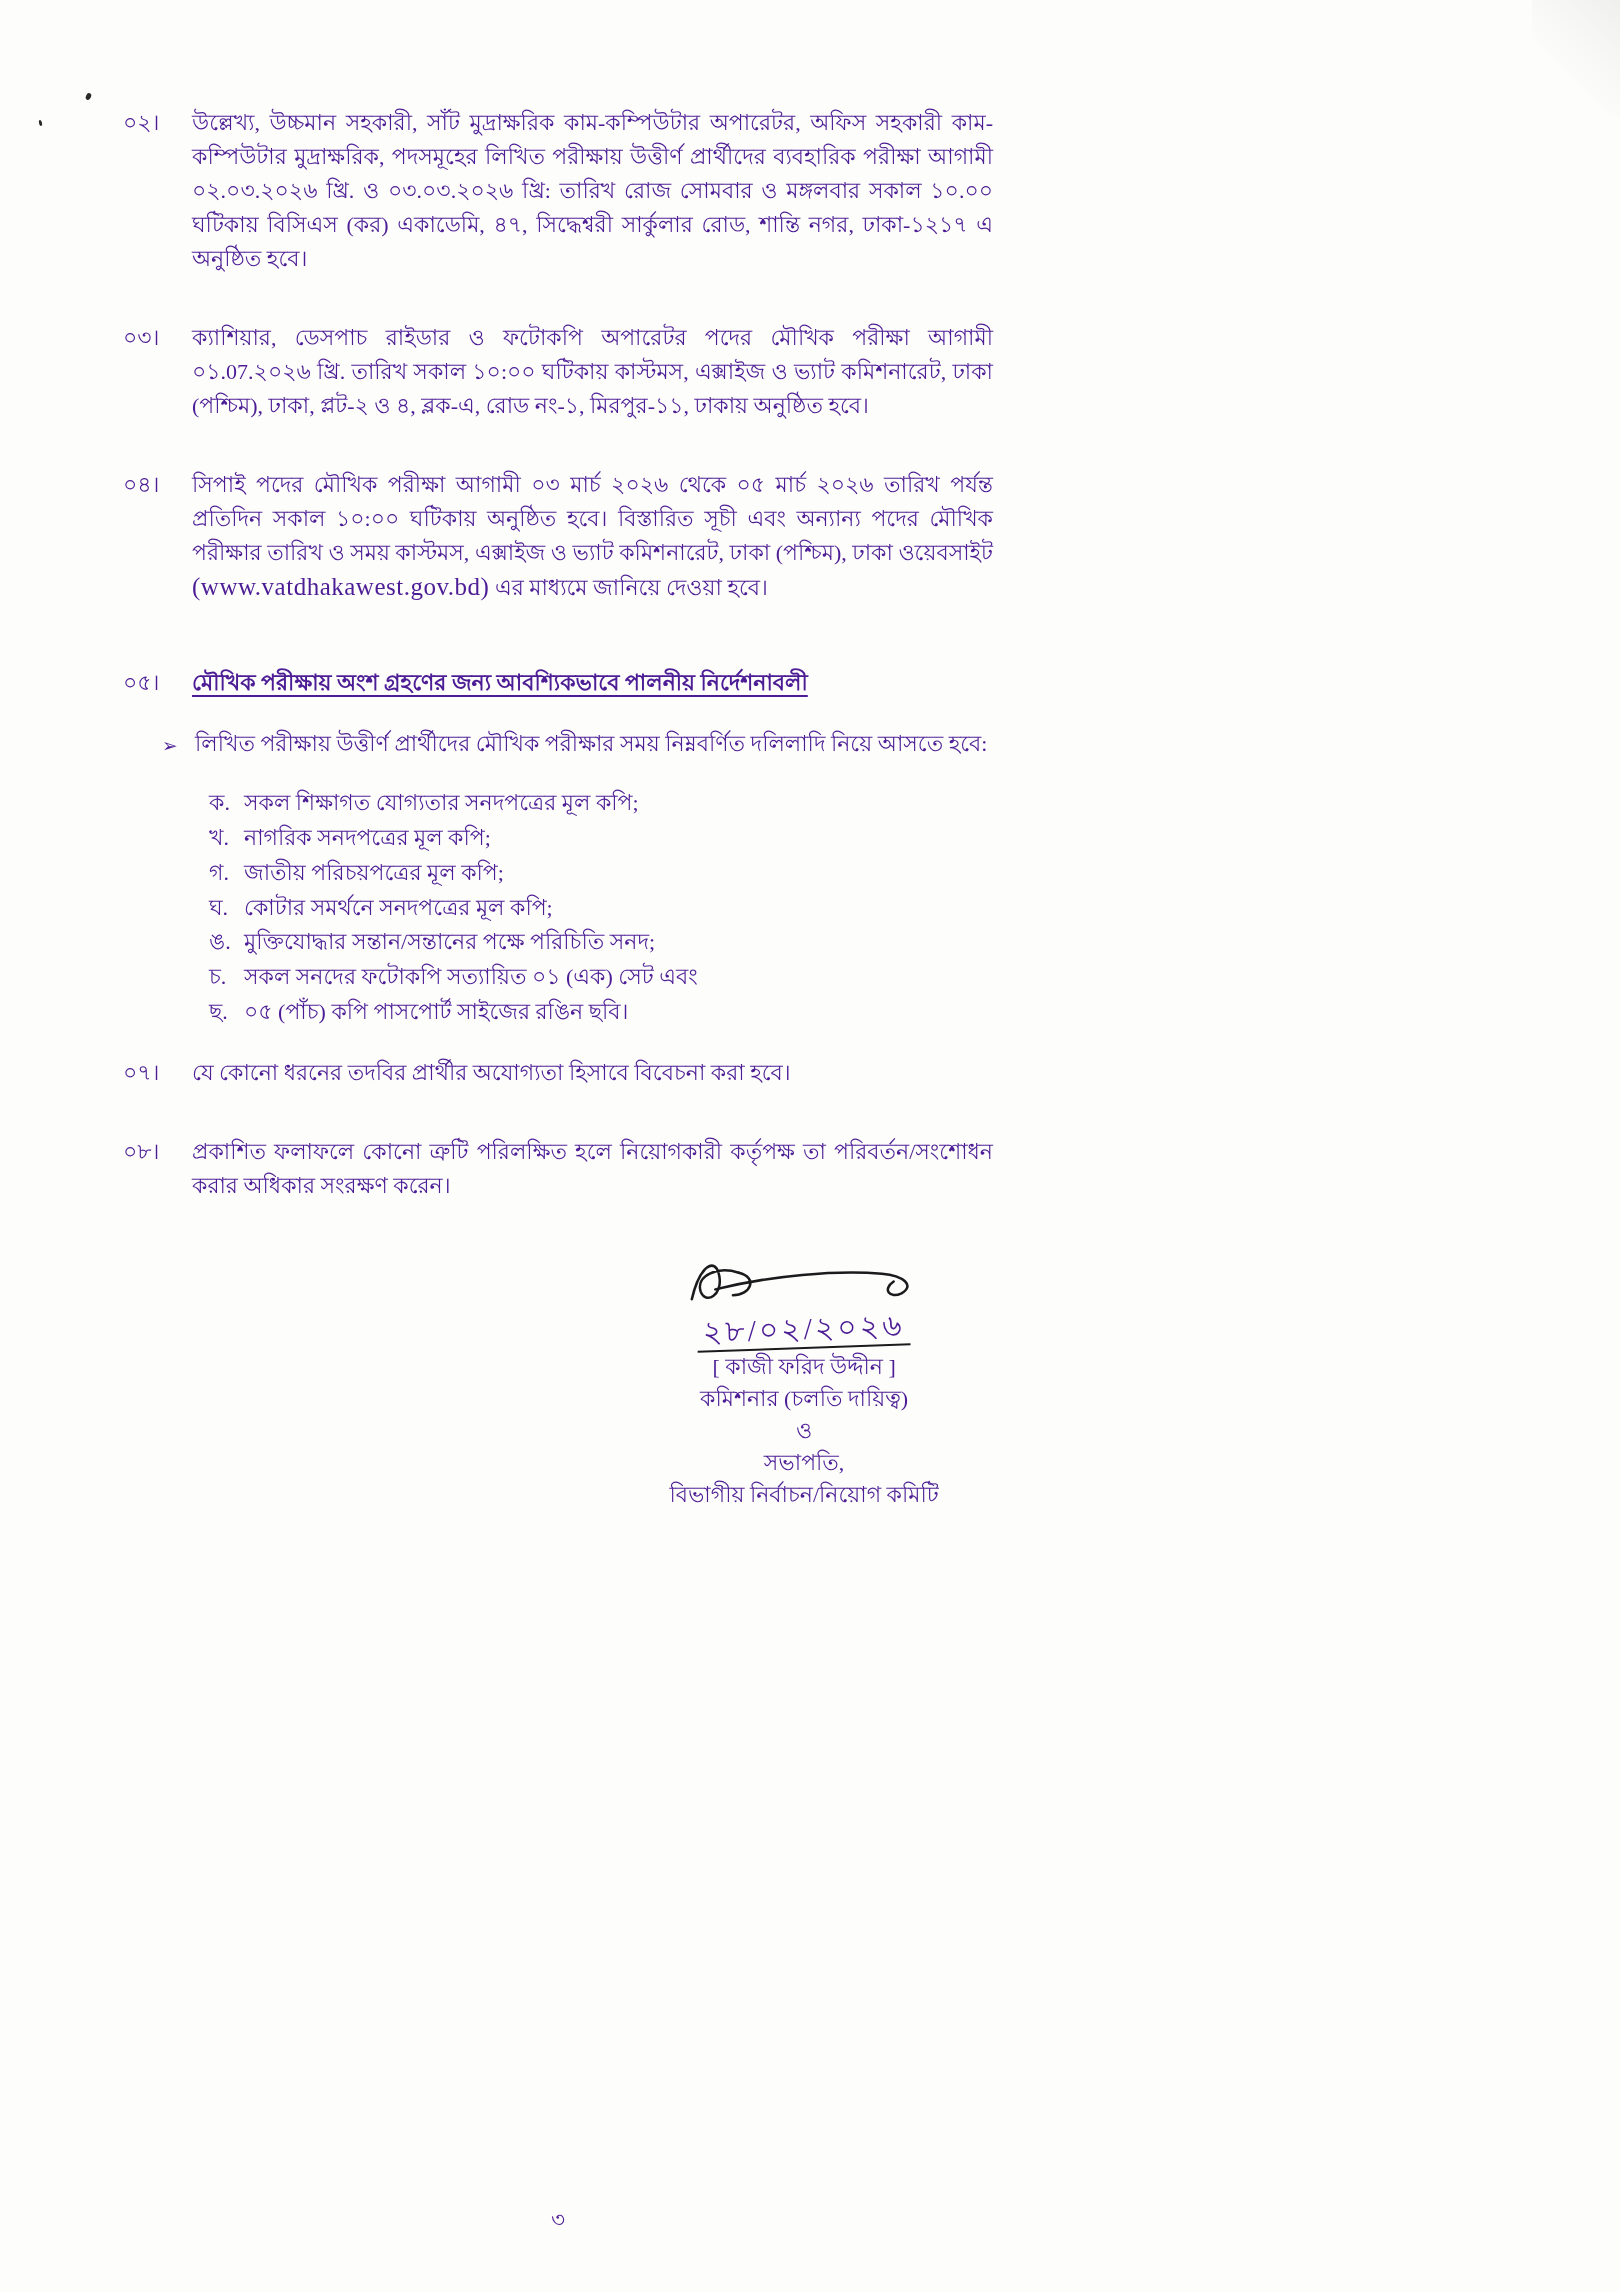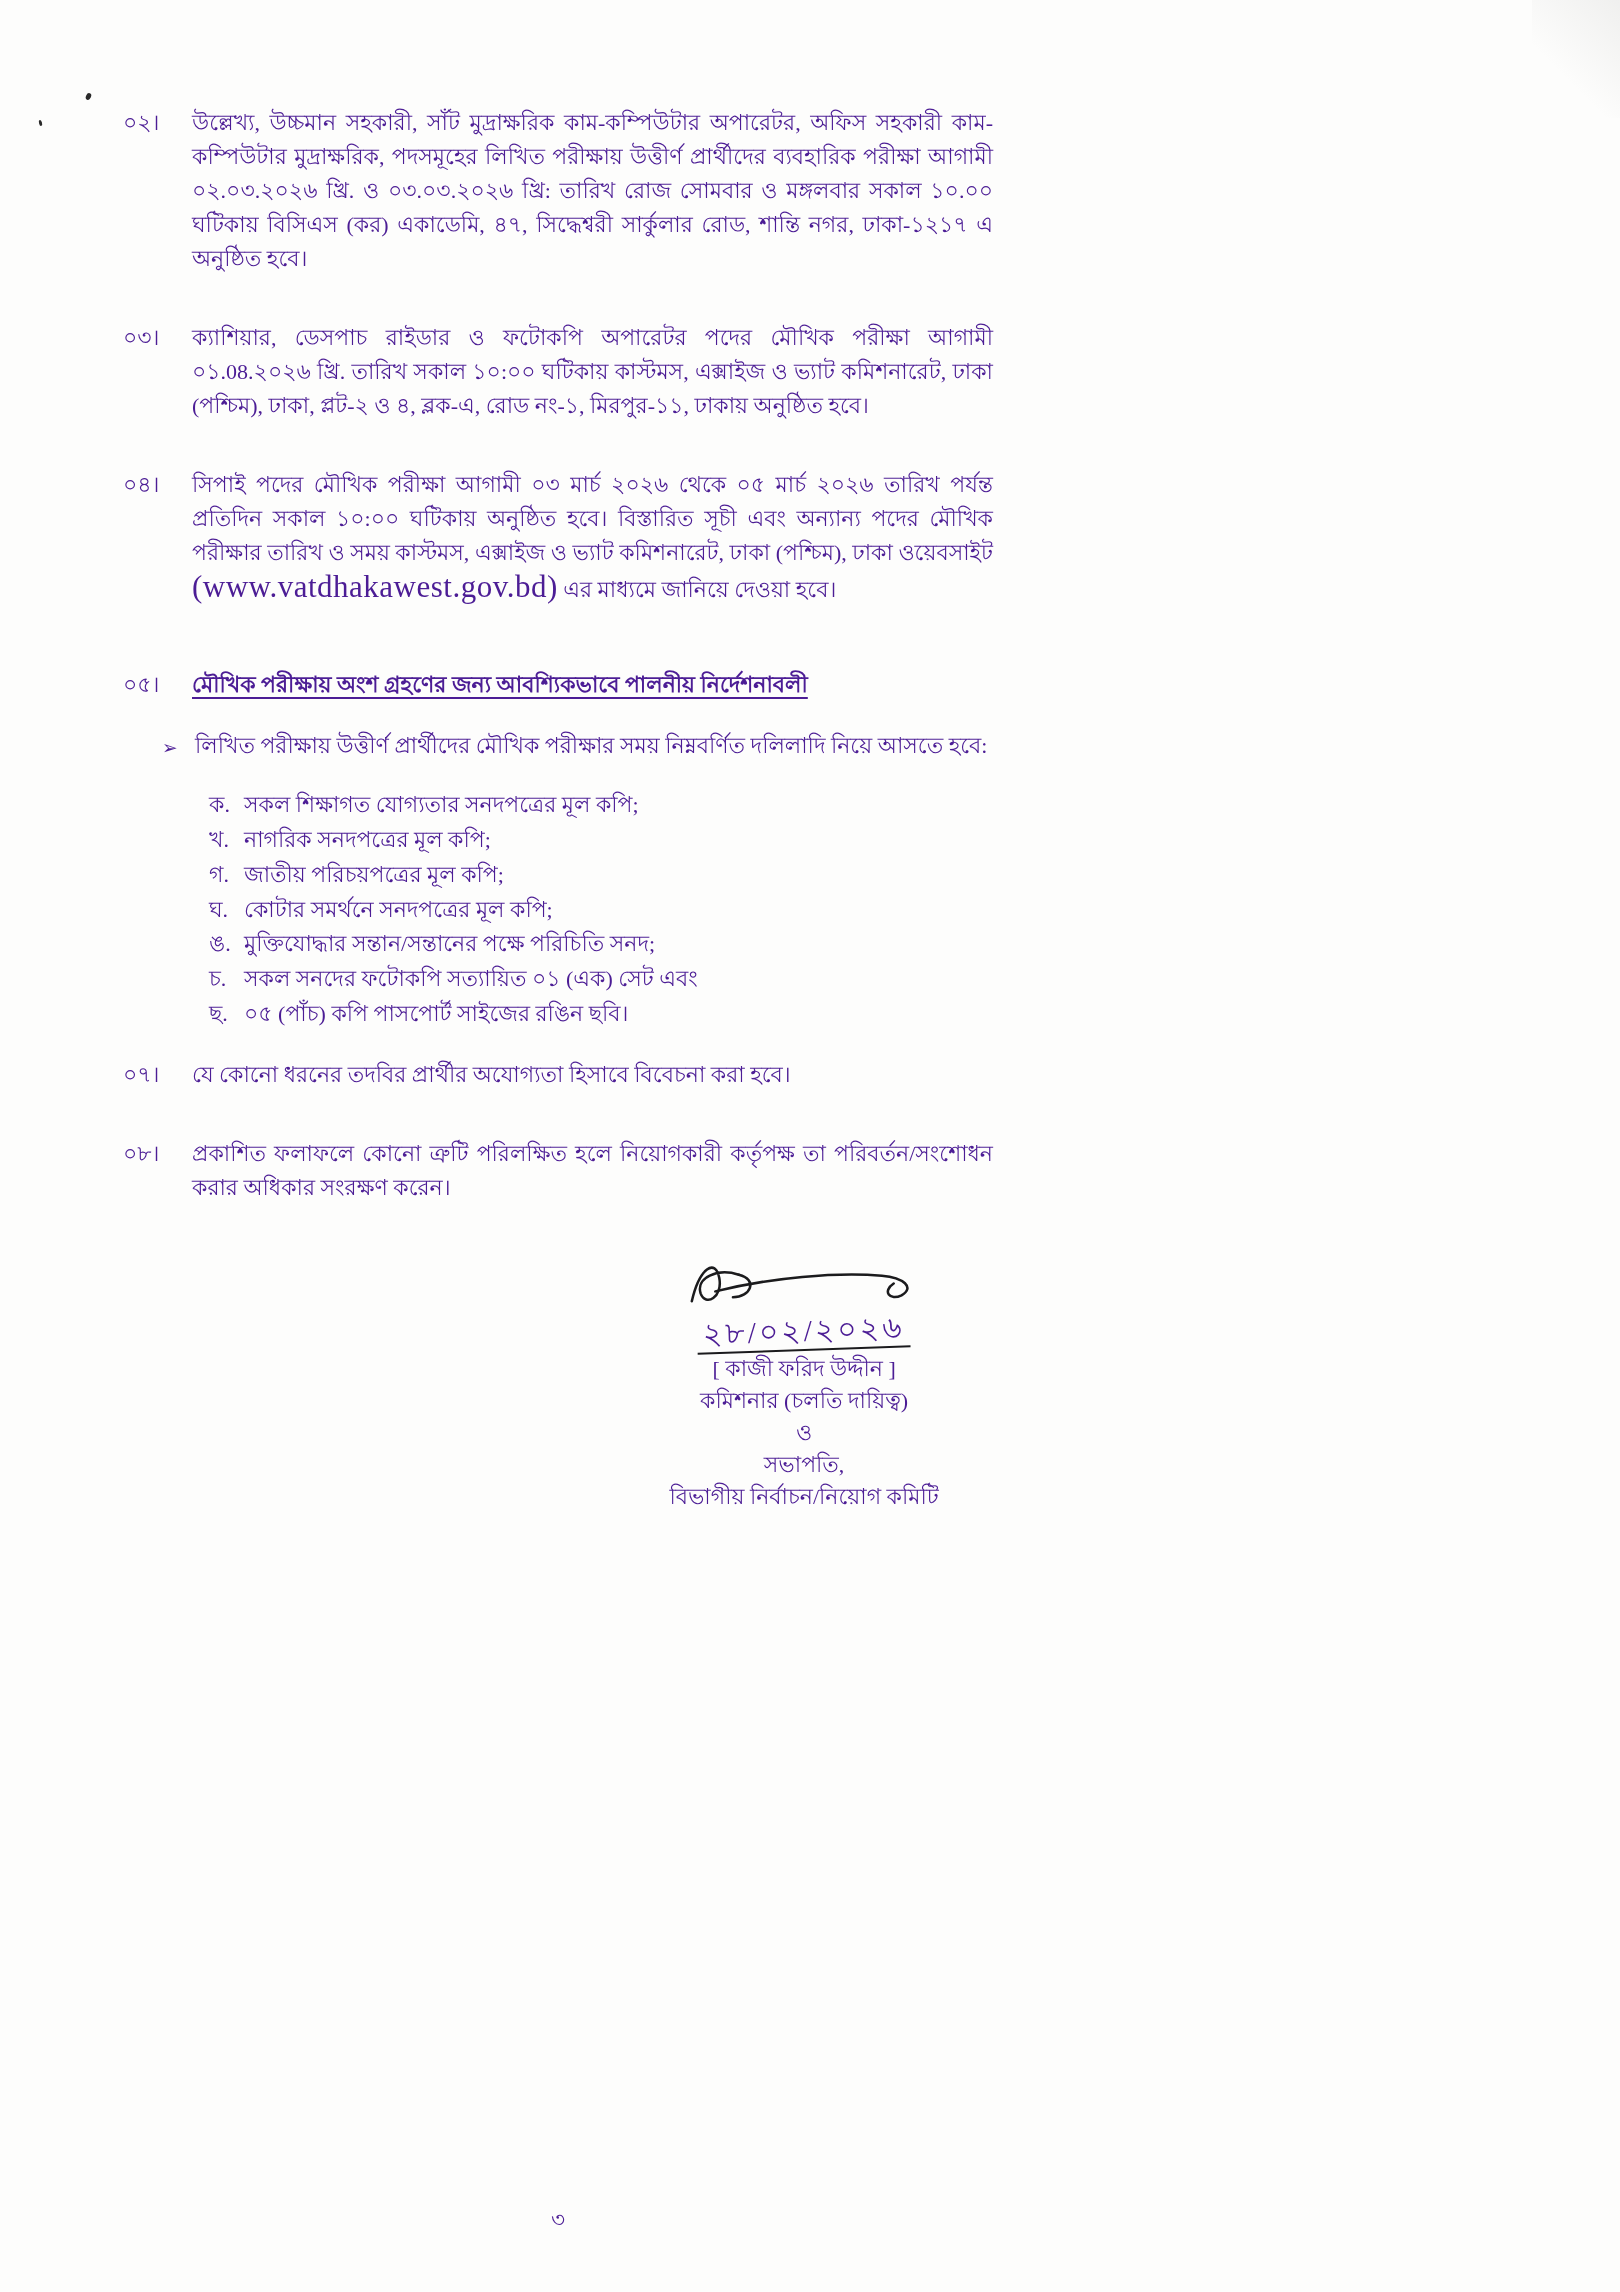--- a/index.html
+++ b/index.html
@@ -29,21 +29,21 @@
   .para-num{
     flex:0 0 69px;
     white-space:nowrap;
   }
   .para-text{
     flex:1;
     text-align:justify;
   }
   .url{
     font-family:"Liberation Serif",serif;
-    font-size:31px;
+    font-size:25px;
     letter-spacing:0.5px;
   }
   .heading .para-text{
     font-weight:bold;
     text-decoration:underline;
     text-underline-offset:4.9px;
     text-align:left;
   }
   .heading{margin-bottom:27.4px;}
   .bullet-row{
@@ -125,21 +125,21 @@
 
   <div class="content">
 
     <div class="para">
       <span class="para-num">০২।</span>
       <span class="para-text">উল্লেখ্য, উচ্চমান সহকারী, সাঁট মুদ্রাক্ষরিক কাম-কম্পিউটার অপারেটর, অফিস সহকারী কাম-কম্পিউটার মুদ্রাক্ষরিক, পদসমূহের লিখিত পরীক্ষায় উত্তীর্ণ প্রার্থীদের ব্যবহারিক পরীক্ষা আগামী ০২.০৩.২০২৬ খ্রি. ও ০৩.০৩.২০২৬ খ্রি: তারিখ রোজ সোমবার ও মঙ্গলবার সকাল ১০.০০ ঘটিকায় বিসিএস (কর) একাডেমি, ৪৭, সিদ্ধেশ্বরী সার্কুলার রোড, শান্তি নগর, ঢাকা-১২১৭ এ অনুষ্ঠিত হবে।</span>
     </div>
 
     <div class="para">
       <span class="para-num">০৩।</span>
-      <span class="para-text">ক্যাশিয়ার, ডেসপাচ রাইডার ও ফটোকপি অপারেটর পদের মৌখিক পরীক্ষা আগামী ০১.08.২০২৬ খ্রি. তারিখ সকাল ১০:০০ ঘটিকায় কাস্টমস, এক্সাইজ ও ভ্যাট কমিশনারেট, ঢাকা (পশ্চিম), ঢাকা, প্লট-২ ও ৪, ব্লক-এ, রোড নং-১, মিরপুর-১১, ঢাকায় অনুষ্ঠিত হবে।</span>
+      <span class="para-text">ক্যাশিয়ার, ডেসপাচ রাইডার ও ফটোকপি অপারেটর পদের মৌখিক পরীক্ষা আগামী ০১.07.২০২৬ খ্রি. তারিখ সকাল ১০:০০ ঘটিকায় কাস্টমস, এক্সাইজ ও ভ্যাট কমিশনারেট, ঢাকা (পশ্চিম), ঢাকা, প্লট-২ ও ৪, ব্লক-এ, রোড নং-১, মিরপুর-১১, ঢাকায় অনুষ্ঠিত হবে।</span>
     </div>
 
     <div class="para">
       <span class="para-num">০৪।</span>
       <span class="para-text"><span>সিপাই পদের মৌখিক পরীক্ষা আগামী ০৩ মার্চ ২০২৬ থেকে ০৫ মার্চ ২০২৬ তারিখ পর্যন্ত প্রতিদিন সকাল ১০:০০ ঘটিকায় অনুষ্ঠিত হবে। বিস্তারিত সূচী এবং অন্যান্য পদের মৌখিক পরীক্ষার তারিখ ও সময় কাস্টমস, এক্সাইজ ও ভ্যাট কমিশনারেট, ঢাকা (পশ্চিম), ঢাকা ওয়েবসাইট </span><span class="url">(www.vatdhakawest.gov.bd)</span><span> এর মাধ্যমে জানিয়ে দেওয়া হবে।</span></span>
     </div>
 
     <div class="para heading" style="margin-top:61px;justify-content:center;">
       <span class="para-num">০৫।</span>
       <span class="para-text">মৌখিক পরীক্ষায় অংশ গ্রহণের জন্য আবশ্যিকভাবে পালনীয় নির্দেশনাবলী</span>

